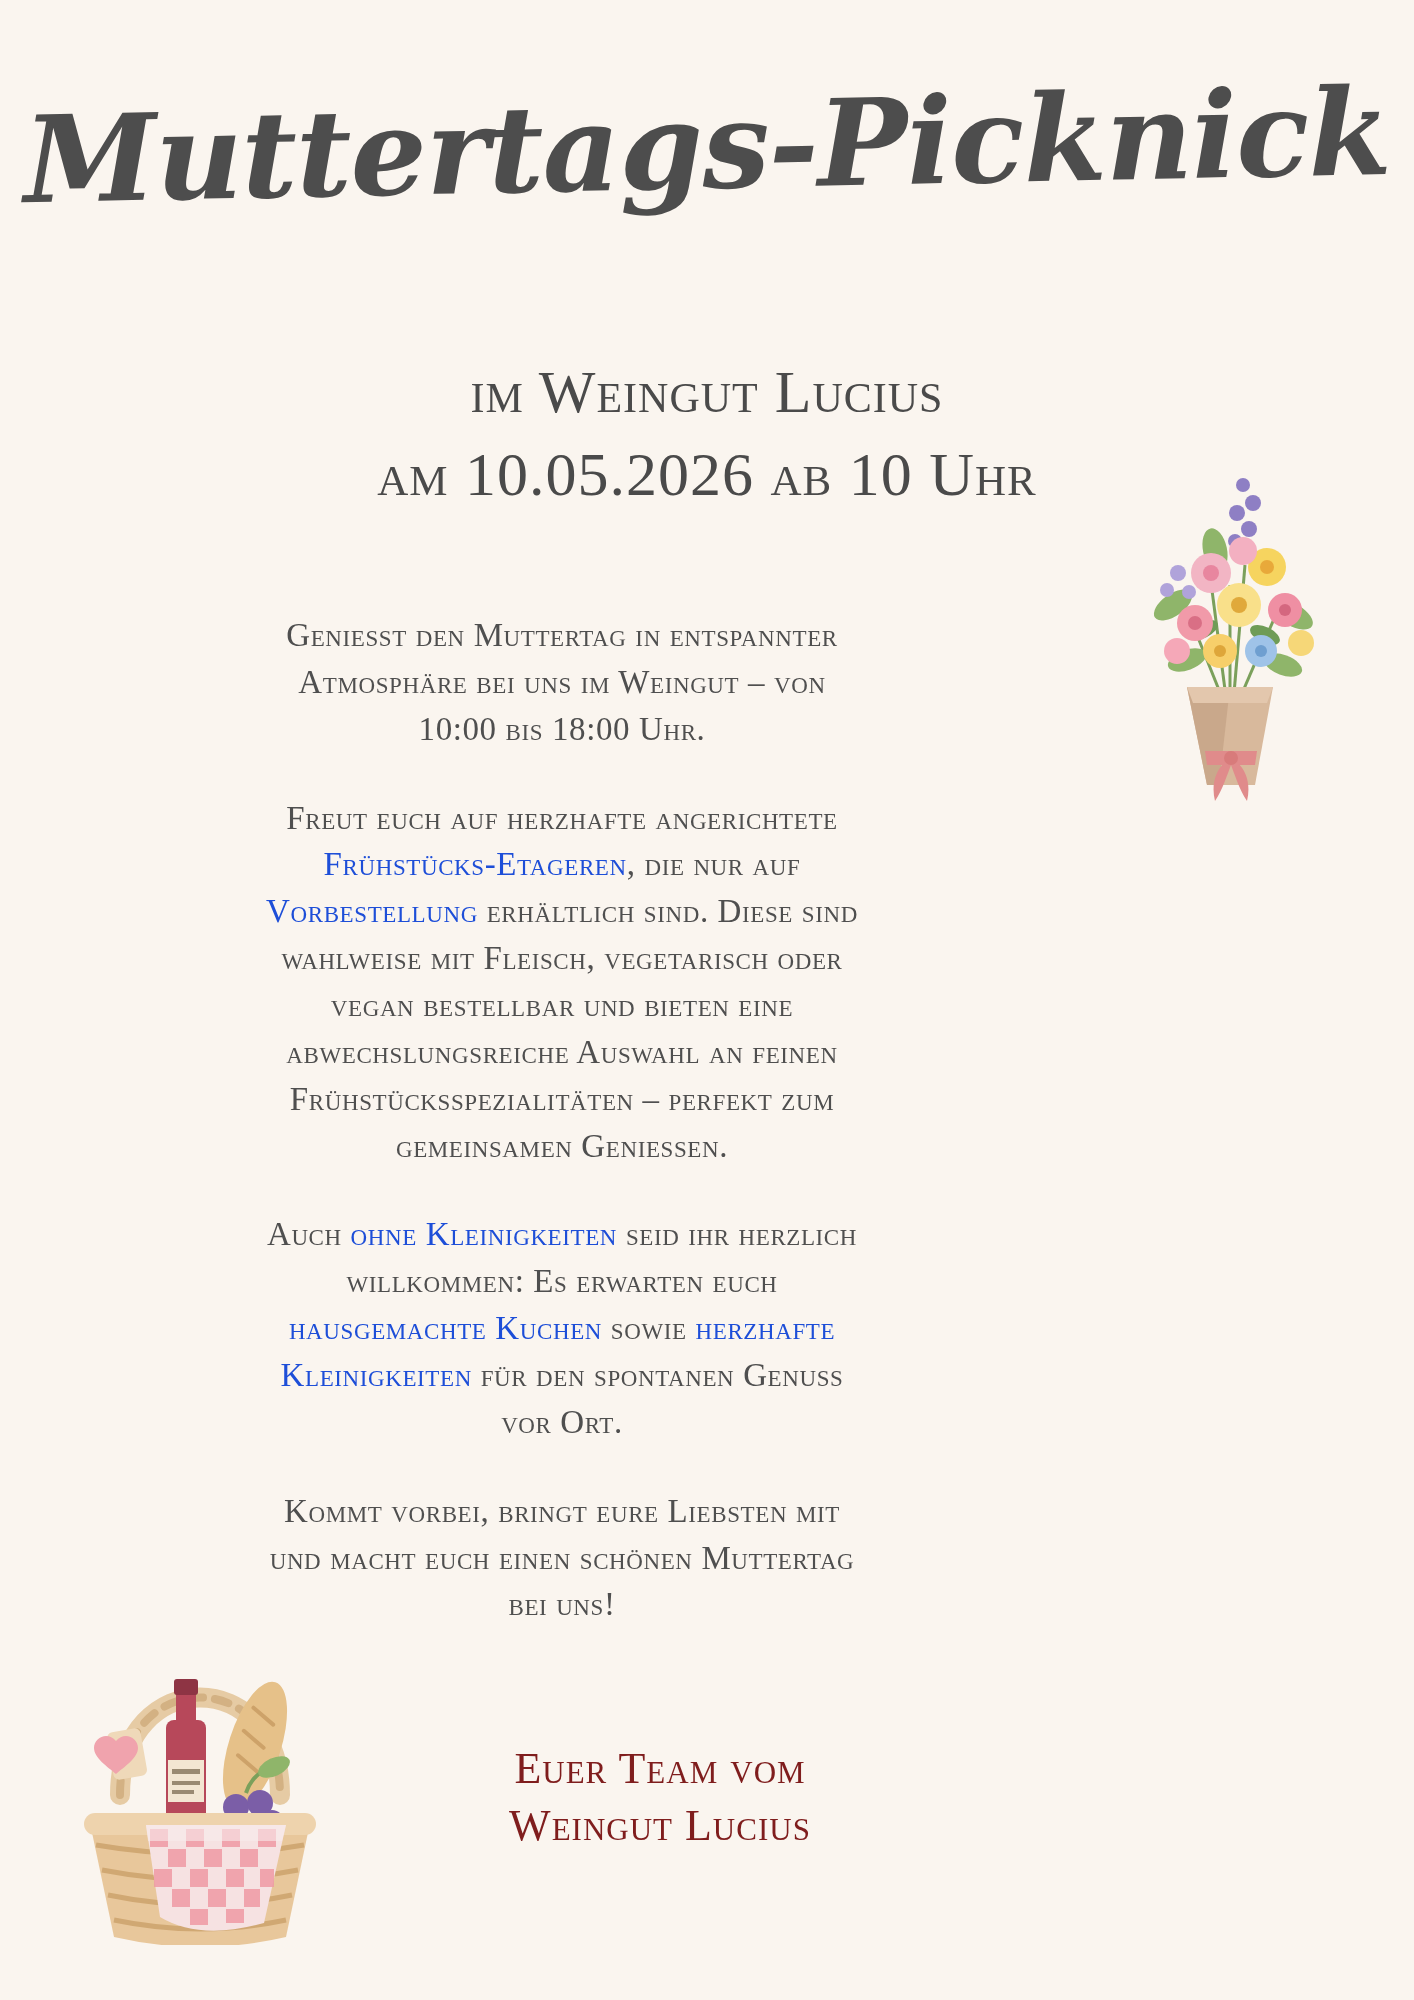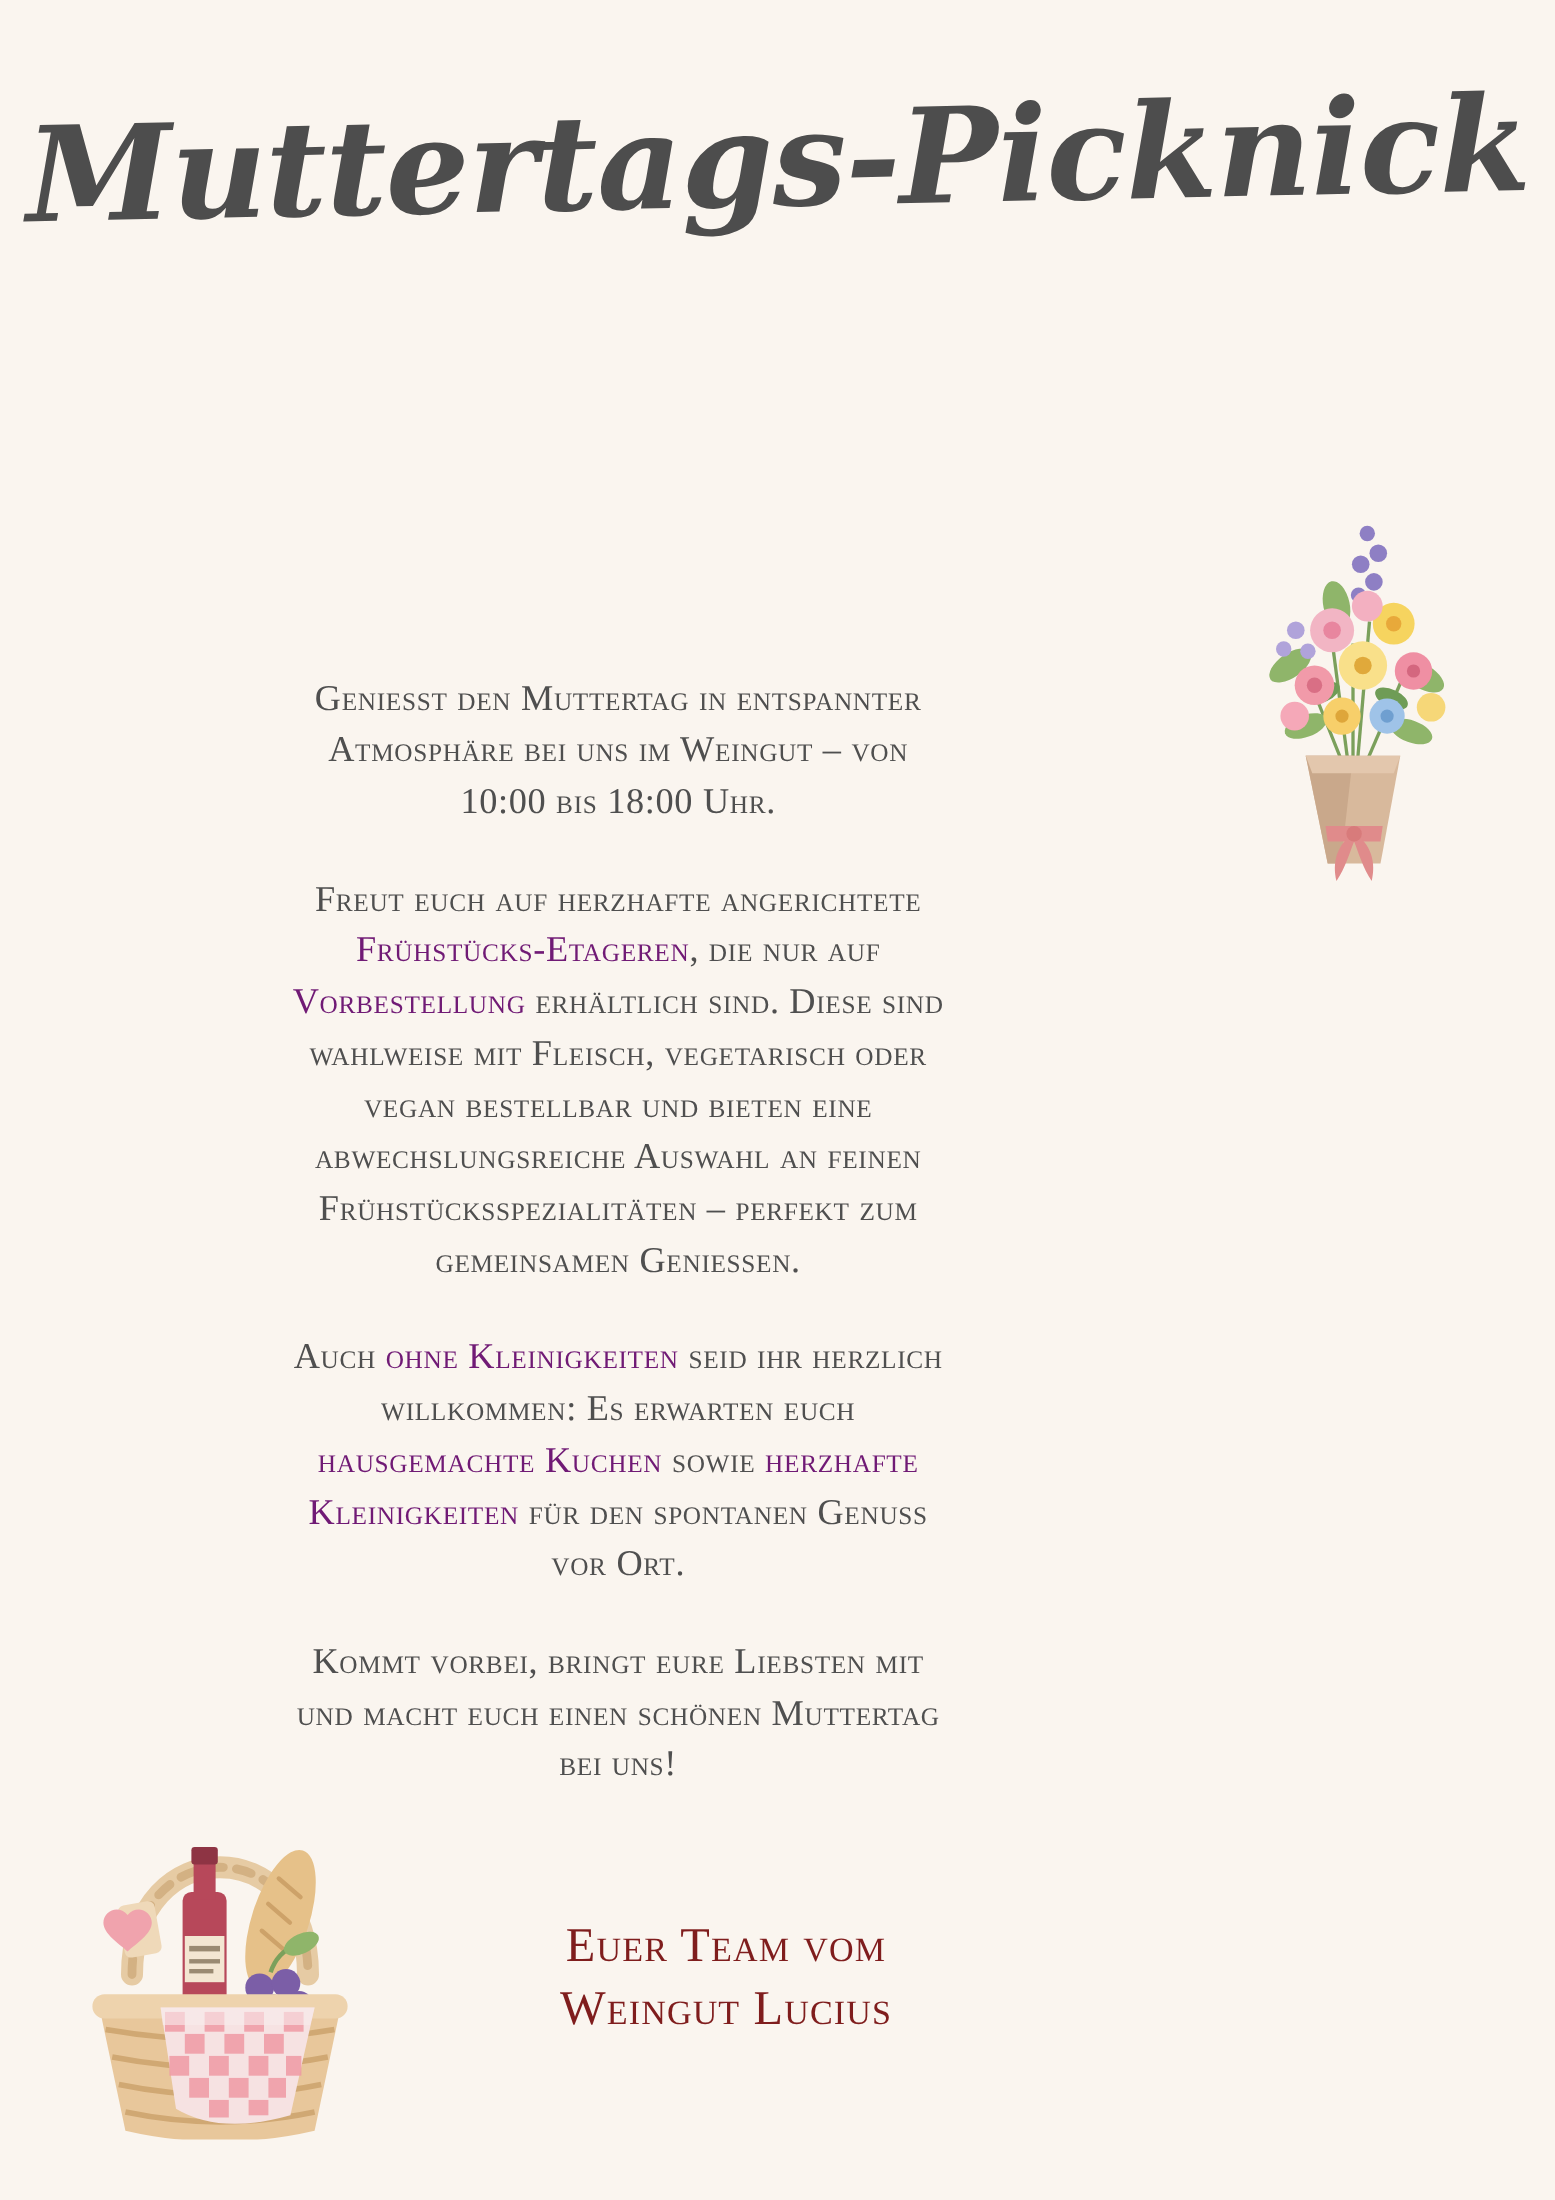--- a/index.html
+++ b/index.html
@@ -75,21 +75,21 @@
     font-variant: small-caps;
     letter-spacing: 0.6px;
   }
   .body-text p {
     margin: 0 0 42px 0;
   }
   .body-text p:last-child {
     margin-bottom: 0;
   }
   .hl {
-    color: #701a75;
+    color: #1d4ed8;
   }
 
   
   .signature {
     position: absolute;
     top: 1740px;
     left: 380px;
     width: 560px;
     text-align: center;
     font-family: "Liberation Serif", serif;
@@ -116,20 +116,24 @@
     height: 400px;
   }
 </style>
 </head>
 <body>
 
 <div class="poster">
 
   <div class="title">Muttertags-Picknick</div>
 
+  <div class="subtitle">
+    <span class="line1">im Weingut Lucius</span>
+    <span class="line2">am 10.05.2026 ab 10 Uhr</span>
+  </div>
 
   <div class="bouquet">
     <svg viewBox="0 0 230 395" width="230" height="395" xmlns="http://www.w3.org/2000/svg">
 
       <g stroke="#7ba05b" stroke-width="3" fill="none">
         <path d="M112 250 L95 120"></path>
         <path d="M118 250 L130 110"></path>
         <path d="M110 250 L70 150"></path>
         <path d="M122 250 L165 150"></path>
         <path d="M115 250 L115 130"></path>

